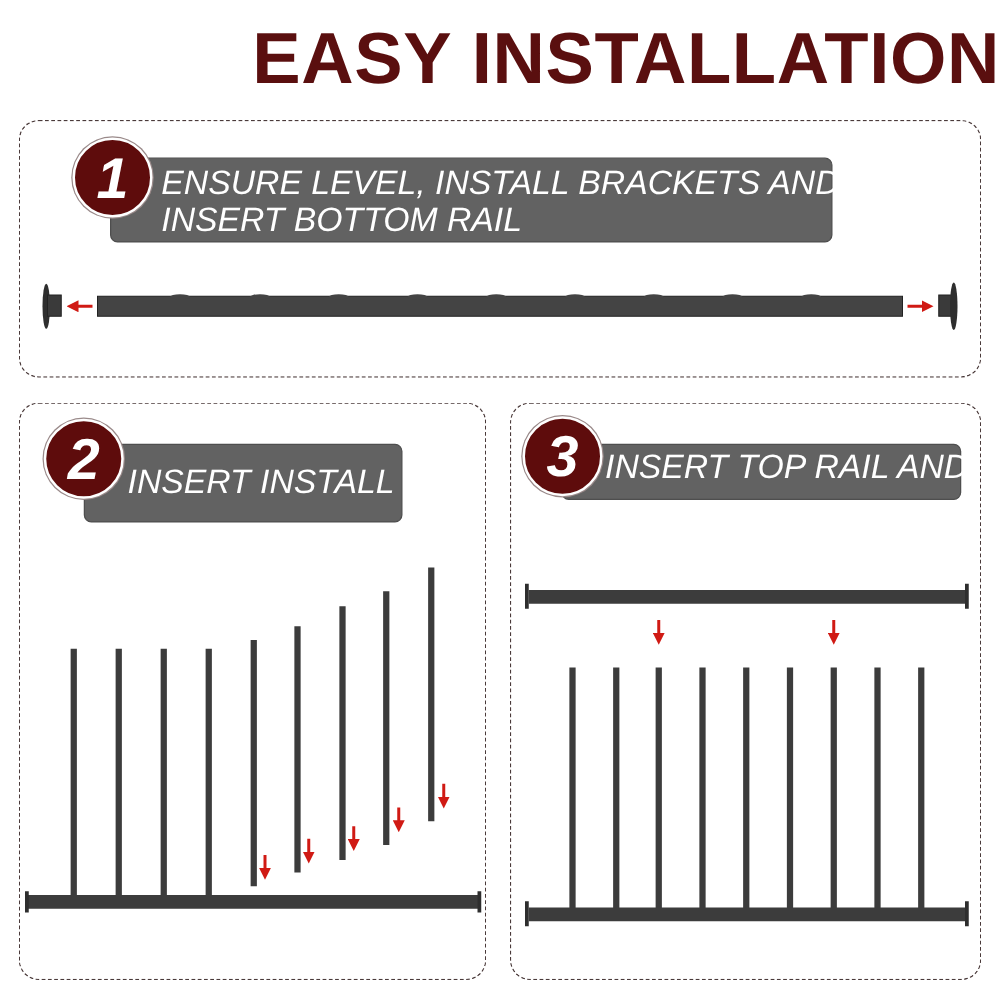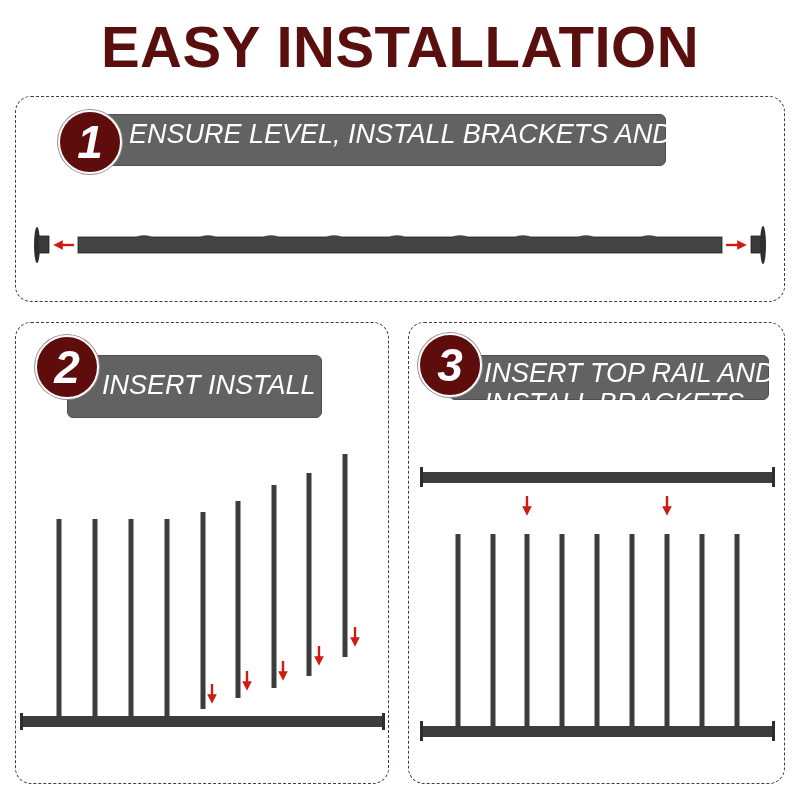--- a/index.html
+++ b/index.html
@@ -1,41 +1,41 @@
 <!DOCTYPE html>
 <html><head>
 <meta charset="utf-8">
 <style>
   html,body{margin:0;padding:0;background:#ffffff;}
   body{width:800px;height:800px;position:relative;overflow:hidden;font-family:"Liberation Sans",sans-serif;}
-  .title{position:absolute;left:0;top:14px;width:800px;text-align:center;font-family:"Liberation Sans",sans-serif;font-weight:bold;font-size:58px;line-height:66px;color:#5a0f0f;letter-spacing:0.5px;}
+  .title{position:absolute;left:0;top:14px;width:800px;text-align:right;font-family:"Liberation Sans",sans-serif;font-weight:bold;font-size:58px;line-height:66px;color:#5a0f0f;letter-spacing:0.5px;}
   .box{position:absolute;border:1.5px dashed #4a3a3a;border-radius:16px;box-sizing:border-box;}
   .banner{position:absolute;background:#626262;border-radius:6px;border:1px solid #4e4e4e;box-sizing:border-box;color:#ffffff;font-style:italic;font-family:"Liberation Sans",sans-serif;font-size:27px;line-height:30px;white-space:nowrap;}
   .banner span{display:block;}
   .circle{position:absolute;width:64px;height:64px;border-radius:50%;background:#5e0c0c;border:2px solid #ffffff;box-shadow:0 0 0 1px #9a8a8a;box-sizing:border-box;color:#ffffff;font-weight:bold;font-style:italic;font-family:"Liberation Sans",sans-serif;font-size:46px;line-height:60px;text-align:center;}
   svg.art{position:absolute;left:0;top:0;width:800px;height:800px;}
 </style>
 </head>
 <body>
 
 <div class="title">EASY INSTALLATION</div>
 
 <div class="box" style="left:15px;top:96px;width:770px;height:206px;"></div>
 <div class="box" style="left:15px;top:322px;width:374px;height:462px;"></div>
 <div class="box" style="left:408px;top:322px;width:377px;height:462px;"></div>
 
-<div class="banner" style="left:88px;top:114px;width:578px;height:52px;padding:4px 0 0 40px;">
+<div class="banner" style="left:88px;top:126px;width:578px;height:68px;padding:4px 0 0 40px;">
   <span>ENSURE LEVEL, INSTALL BRACKETS AND</span>
+  <span>INSERT BOTTOM RAIL</span>
 </div>
 <div class="banner" style="left:67px;top:355px;width:255px;height:63px;padding:14px 0 0 34px;">
   <span>INSERT INSTALL</span>
 </div>
 <div class="banner" style="left:449px;top:355px;width:320px;height:45px;padding:2px 0 0 34px;">
   <span>INSERT TOP RAIL AND</span>
-  <span>INSTALL BRACKETS</span>
 </div>
 
 <div class="circle" style="left:58px;top:110px;">1</div>
 <div class="circle" style="left:35px;top:335px;">2</div>
 <div class="circle" style="left:418px;top:333px;">3</div>
 
 <svg class="art" viewBox="0 0 800 800">
   <defs>
     <marker id="ah" markerWidth="4" markerHeight="4" refX="2" refY="2" orient="auto" markerUnits="strokeWidth">
       <path d="M0,0 L4,2 L0,4 Z" fill="#d01a14"></path>

